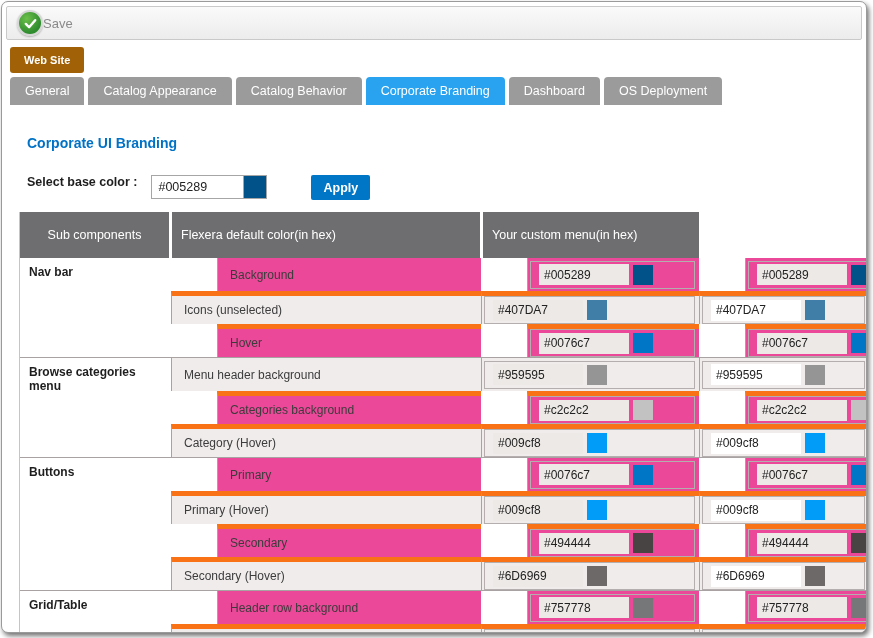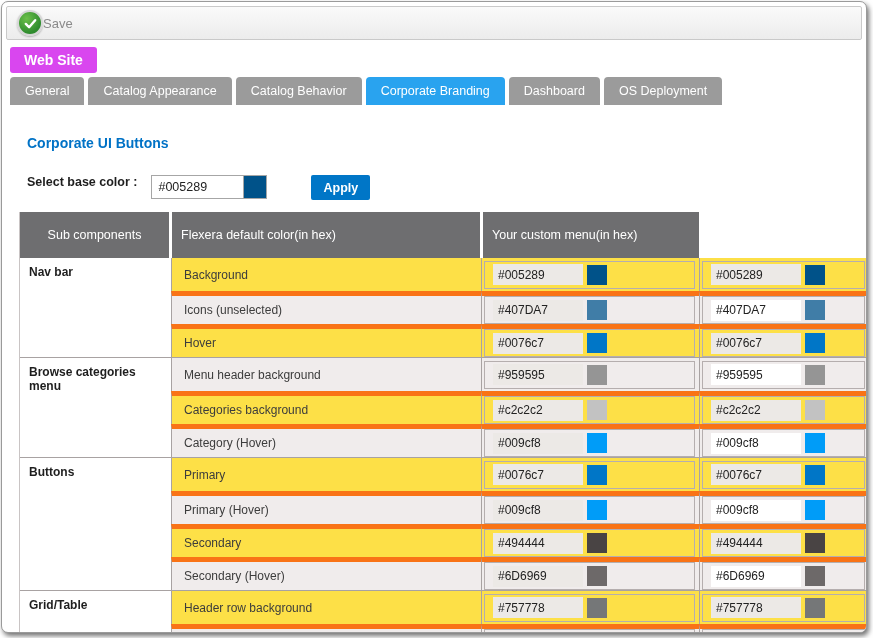--- a/index.html
+++ b/index.html
@@ -17,21 +17,21 @@
   .save-btn { display:flex; align-items:center; cursor:default; }
   .save-ico { width:26px; height:26px; border-radius:50%;
     background:radial-gradient(circle at 35% 30%, #6cc04a, #2e8b2e 70%);
     border:2px solid #d7d7d7; box-shadow:0 1px 2px rgba(0,0,0,.25);
     display:flex; align-items:center; justify-content:center; }
   .save-ico svg { width:15px; height:15px; }
   .save-label { color:#8a8a8a; font-size:13px; }
 
   
   .site-tab { display:inline-block; margin:3px 0 0 8px; padding:0 14px; height:26px;
-    line-height:26px; background:#d946ef; color:#fff; font-size:14px; font-weight:700;
+    line-height:26px; background:#a16207; color:#fff; font-size:11px; font-weight:700;
     border-radius:3px; }
   .tab-bar { display:flex; gap:4px; margin:4px 0 0 8px; height:28px; }
   .tab { height:28px; line-height:28px; padding:0 15px; background:#9b9b9b; color:#fff;
     font-size:12.5px; border-radius:4px 4px 0 0; cursor:pointer; }
   .tab.active { background:#29a3ef; }
 
   
   .page-title { margin:30px 0 0 25px; color:#0072c6; font-size:14px; font-weight:700; }
   .base-row { margin:24px 0 0 25px; display:flex; }
   .base-label { font-size:12.5px; font-weight:700; color:#1e1e1e; }
@@ -57,21 +57,21 @@
   .cell.inner-top { border-top:5px solid #f97316; }
   .sub-cell { padding-left:12px; font-size:12px; color:#3c3c3c; }
   .color-cell { padding:0; }
   .color-box { margin:2px 4px 2px 2px; height:28px; flex:1; border:1px solid #b5aeae;
     display:flex; align-items:center; padding-left:8px; }
   .hex-input { width:90px; height:21px; border:none; font-size:12px; color:#222;
     padding:0 5px; font-family:"Liberation Sans",sans-serif; }
   .hex-input.dim { background:#ece9e6; }
   .hex-input.lit { background:#ffffff; }
   .swatch { width:20px; height:20px; margin-left:4px; }
-  .row-even { background:#fde047; }
+  .row-even { background:#ec4899;margin-left:46px; }
   .row-odd { background:#f0ecec; }
 </style>
 </head>
 <body>
 
 <div class="window">
 
   <div class="toolbar">
     <div class="save-btn">
       <span class="save-ico">
@@ -87,21 +87,21 @@
 
   <div class="tab-bar">
       <div class="tab">General</div>
       <div class="tab">Catalog Appearance</div>
       <div class="tab">Catalog Behavior</div>
       <div class="tab active">Corporate Branding</div>
       <div class="tab">Dashboard</div>
       <div class="tab">OS Deployment</div>
     </div>
 
-  <div class="page-title">Corporate UI Buttons</div>
+  <div class="page-title">Corporate UI Branding</div>
 
   <div class="base-row">
     <span class="base-label">Select base color :</span>
     <input class="base-input" value="#005289" style="">
     <span class="base-swatch" style="background: rgb(0, 82, 137);"></span>
     <button class="apply-btn">Apply</button>
   </div>
 
   <div class="brand-table">
     <div class="thead">

